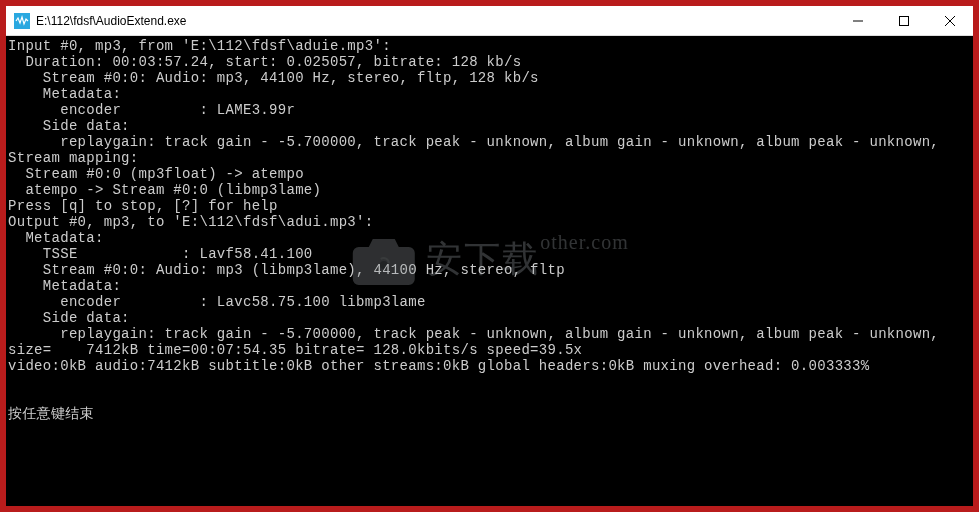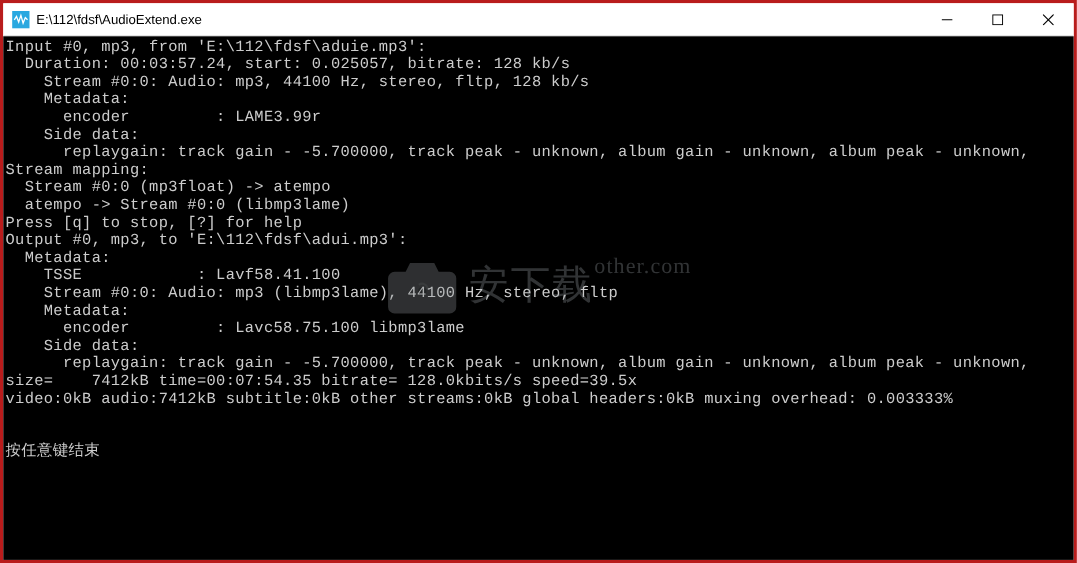--- a/index.html
+++ b/index.html
@@ -6,21 +6,21 @@
     body {
       width: 979px;
       height: 512px;
       font-family: "Segoe UI", Tahoma, sans-serif;
       background: #fff;
       overflow: hidden;
     }
     .window {
       width: 100%;
       height: 100%;
-      border: 3px solid #b91c1c;
+      border: 6px solid #b91c1c;
       display: flex;
       flex-direction: column;
     }
     .titlebar {
       height: 30px;
       background: #fff;
       display: flex;
       align-items: center;
       border-bottom: 1px solid #ddd;
     }

